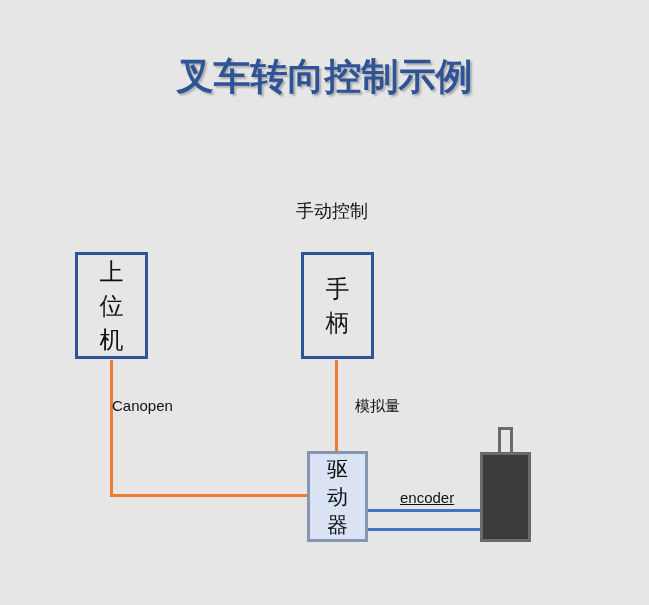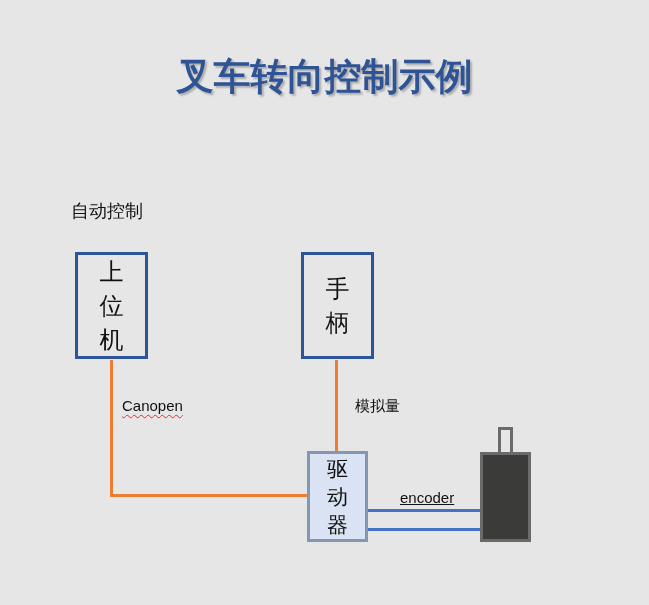--- a/index.html
+++ b/index.html
@@ -79,22 +79,21 @@
 
   .conn-enc1 { left: 368px; top: 509px; width: 112px; height: 3px; }
   .conn-enc2 { left: 368px; top: 528px; width: 112px; height: 3px; }
 
   .wire-label {
     font-size: 15px;
     color: #111111;
     white-space: nowrap;
   }
   .label-canopen {
-    left: 122px; top: 397px;
-    text-decoration: underline;
+    left: 112px; top: 397px;
     text-decoration-color: #e03030;
     text-decoration-style: wavy;
     text-decoration-thickness: 1px;
     text-underline-offset: 3px;
   }
   .label-analog  { left: 355px; top: 397px; }
   .label-encoder { left: 400px; top: 489px; text-decoration: underline; }
 
   .motor-body {
     left: 480px; top: 452px; width: 51px; height: 90px;
@@ -108,22 +107,22 @@
     border-bottom: none;
   }
 </style>
 </head>
 <body>
 
 <div class="canvas">
 
   <div class="abs title">叉车转向控制示例</div>
 
-  <div class="abs small-label label-auto">自动控制</div>
 
+  <div class="abs small-label label-manual">手动控制</div>
 
   <div class="abs node-box box-upper">
     <div class="vtext">上
 位
 机</div>
   </div>
 
   <div class="abs node-box box-handle">
     <div class="vtext">手
 柄</div>

